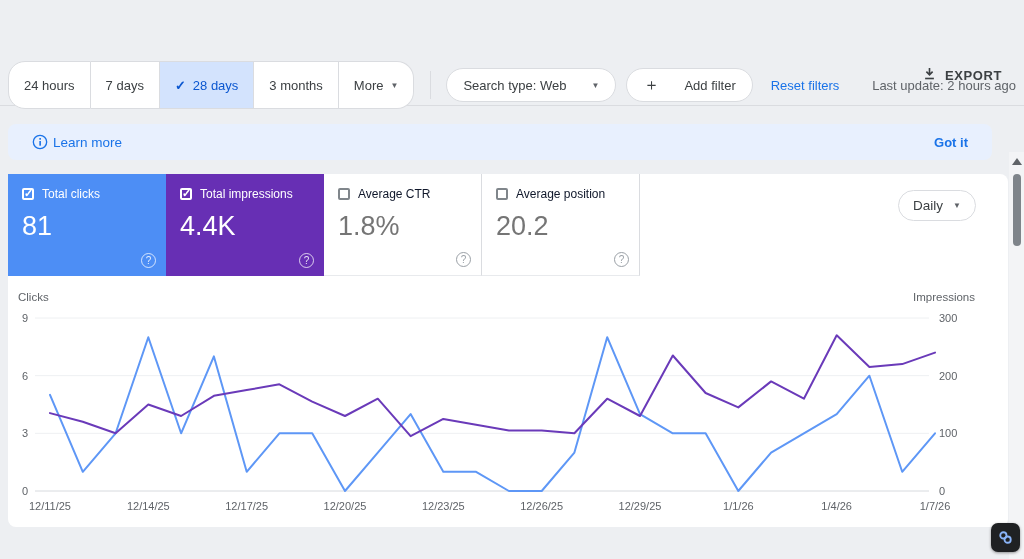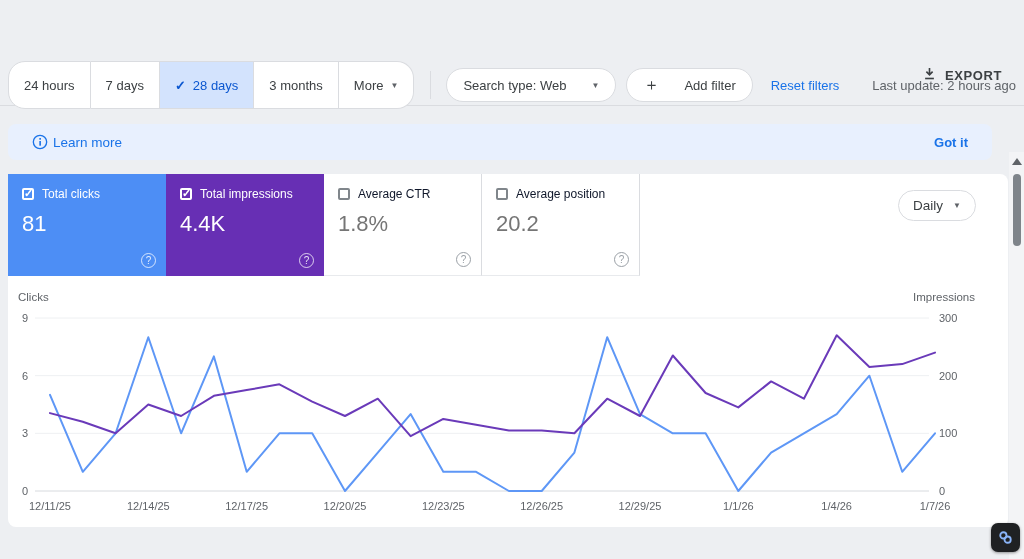--- a/index.html
+++ b/index.html
@@ -44,21 +44,21 @@
   .tile { width:158px; height:102px; position:relative; padding:13px 14px; cursor:pointer; }
   .tile.white { background:#fff; border-right:1px solid #dadce0; border-bottom:1px solid #e8eaed; }
   .tile-head { display:flex; align-items:center; gap:8px; }
   .cb { width:12px; height:12px; border-radius:2px; flex:none; position:relative; }
   .cb.on { border:2px solid #fff; }
   .cb.on::after { content:"✓"; position:absolute; left:0px; top:-3px; font-size:11px; font-weight:700; color:#fff; }
   .cb.off { border:2px solid #80868b; background:#fff; }
   .tile-label { font-size:12px; font-weight:500; }
   .tile.colored .tile-label { color:#fff; }
   .tile.white .tile-label { color:#0f172a; }
-  .tile-value { margin-top:10px; font-size:22px; font-weight:400; }
+  .tile-value { margin-top:10px; font-size:27px; font-weight:400; }
   .tile.colored .tile-value { color:#fff; }
   .tile.white .tile-value { color:#757575; }
   .help-icon { position:absolute; right:10px; bottom:8px; width:15px; height:15px; border-radius:50%;
     font-size:10px; line-height:13px; text-align:center; }
   .tile.colored .help-icon { border:1.5px solid rgba(255,255,255,.75); color:rgba(255,255,255,.85); }
   .tile.white .help-icon { border:1.5px solid #9aa0a6; color:#9aa0a6; }
 
   .daily-btn { position:absolute; top:16px; right:32px; height:31px; padding:0 14px; display:flex; align-items:center; gap:10px;
     background:#fff; border:1px solid #dadce0; border-radius:16px; font-size:13.5px; color:#3c4043; cursor:pointer; }
 

